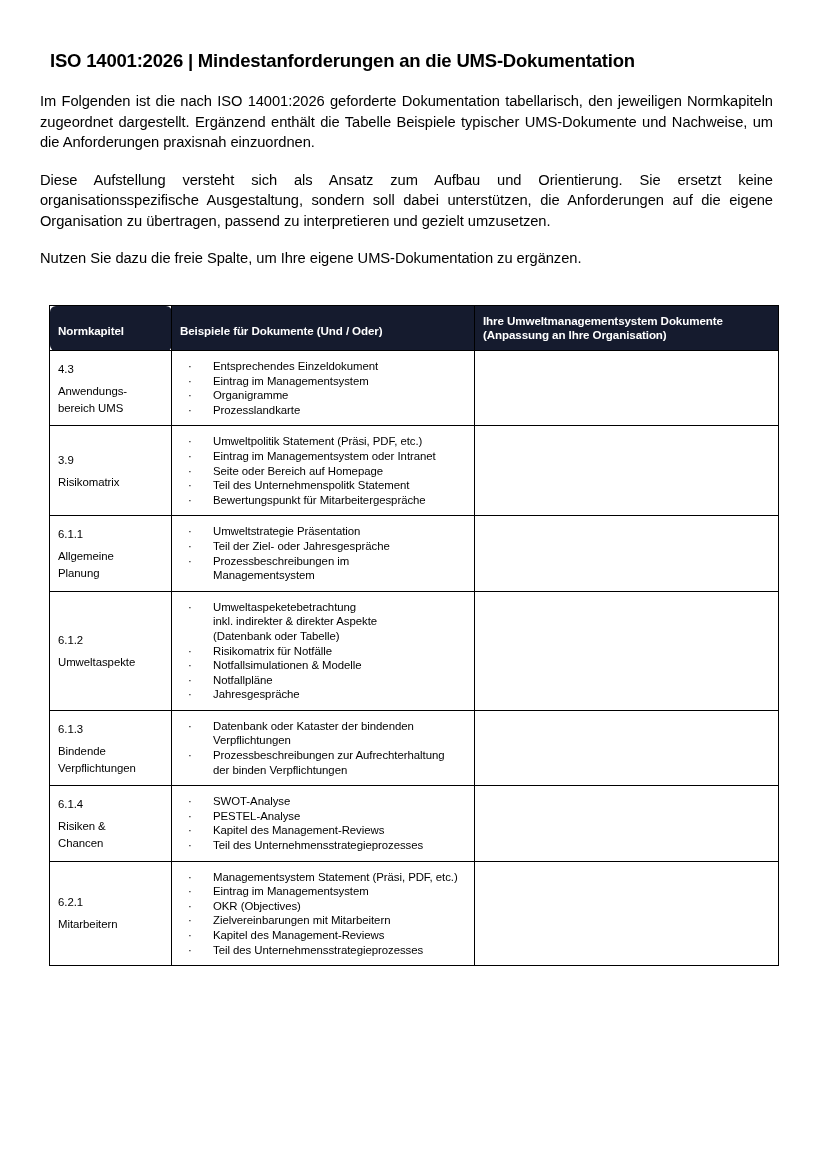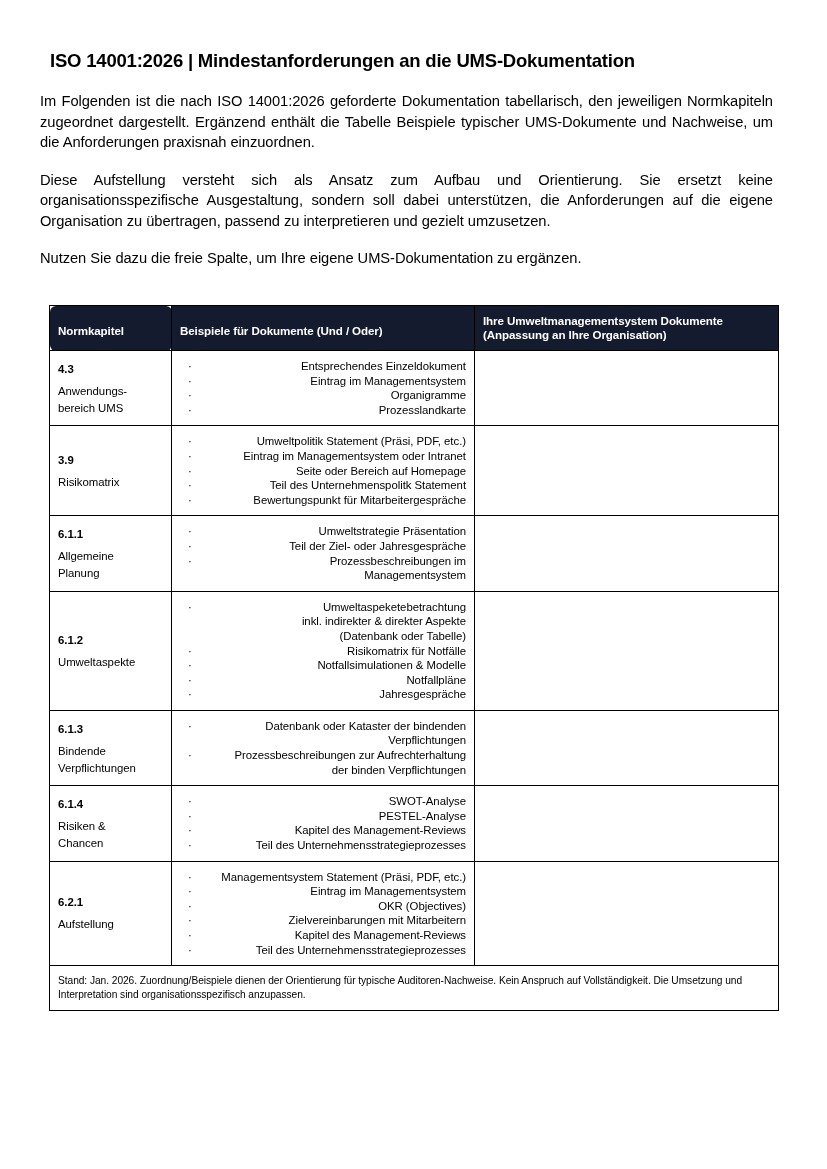--- a/index.html
+++ b/index.html
@@ -83,21 +83,21 @@
   col.c2 { width: 303px; }
   col.c3 { width: 304px; }
 
   td.c-chapter {
     padding: 6px 8px 6px 14px;
     font-size: 11.4px;
     line-height: 18px;
     letter-spacing: -0.05px;
   }
   .chap-num {
-    font-weight: bold;
+    font-weight: normal;
     display: block;
     margin-bottom: 5px;
   }
   .chap-name {
     display: block;
     line-height: 17px;
   }
   td.c-examples {
     padding: 8px 6px 8px 6px;
     vertical-align: middle;
@@ -117,21 +117,20 @@
   }
   ul.ex-list li .bul {
     position: absolute;
     left: 8px;
     top: 0px;
     font-size: 11.4px;
     line-height: 14.6px;
   }
   ul.ex-list li .cont {
     display: block;
-    text-align: right;
   }
   td.c-free { background: #ffffff; }
 
   td.note-cell {
     padding: 9px 12px 10px 12px;
     font-size: 10.2px;
     line-height: 14px;
     letter-spacing: -0.05px;
   }
 
@@ -333,21 +332,21 @@
                   <span class="bul">·</span>
                   <span class="cont">Teil des Unternehmensstrategieprozesses</span>
                 </li>
               </ul>
             </td>
             <td class="c-free"></td>
           </tr>
           <tr>
             <td class="c-chapter">
               <span class="chap-num">6.2.1</span>
-              <span class="chap-name">Aufstellung</span>
+              <span class="chap-name">Mitarbeitern</span>
             </td>
             <td class="c-examples">
               <ul class="ex-list">
                 <li>
                   <span class="bul">·</span>
                   <span class="cont">Managementsystem Statement (Präsi, PDF, etc.)</span>
                 </li>
                 <li>
                   <span class="bul">·</span>
                   <span class="cont">Eintrag im Managementsystem</span>
@@ -364,23 +363,20 @@
                   <span class="bul">·</span>
                   <span class="cont">Kapitel des Management-Reviews</span>
                 </li>
                 <li>
                   <span class="bul">·</span>
                   <span class="cont">Teil des Unternehmensstrategieprozesses</span>
                 </li>
               </ul>
             </td>
             <td class="c-free"></td>
-          </tr>
-          <tr>
-            <td class="note-cell" colspan="3">Stand: Jan. 2026. Zuordnung/Beispiele dienen der Orientierung für typische Auditoren-Nachweise. Kein Anspruch auf Vollständigkeit. Die Umsetzung und Interpretation sind organisationsspezifisch anzupassen.</td>
           </tr>
         </tbody>
     </table>
   </div>
 
   <div class="footer">
 
     
 
     

